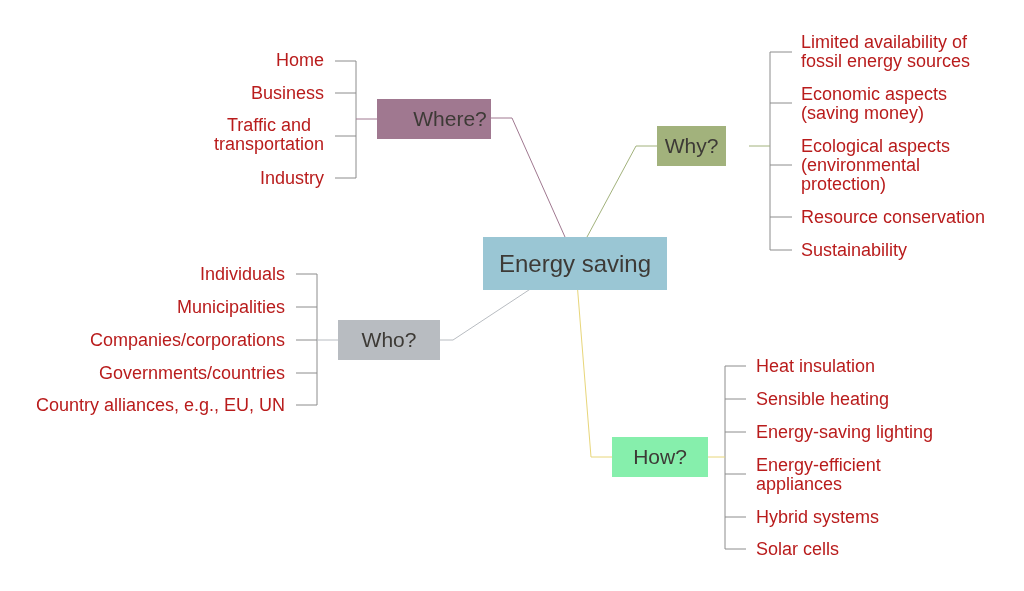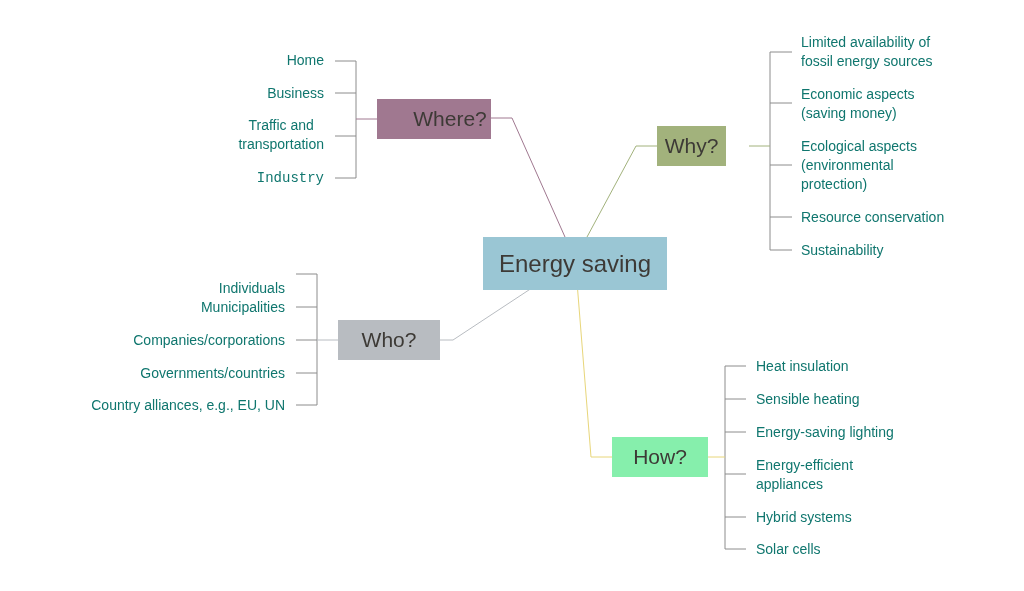--- a/index.html
+++ b/index.html
@@ -7,21 +7,21 @@
            font-family:"Liberation Sans", sans-serif; color:#3f3f3f; }
     #mindmap { position:absolute; left:0; top:0; width:1024px; height:591px; }
     .node { position:absolute; display:flex; align-items:center; justify-content:center;
             color:#3d3a36; box-sizing:border-box; }
     .center { left:483px; top:237px; width:184px; height:53px; font-size:24px; background:#9ac6d4; }
     .branch { font-size:21px; height:40px; }
     .where { left:377px; top:99px; width:114px; background:#a07890;padding-left:32px; }
     .why   { left:657px; top:126px; width:69px; background:#a2b27c; }
     .who   { left:338px; top:320px; width:102px; background:#b8bcc1;text-align:center; }
     .how   { left:612px; top:437px; width:96px; background:#86efac; }
-    .leaf { position:absolute; font-size:14px; line-height:19px; color:#0f766e; white-space:nowrap; }
+    .leaf { position:absolute; font-size:18px; line-height:19px; color:#b91c1c; white-space:nowrap; }
     .leaf.right-align { text-align:right; }
   </style>
 </head>
 <body>
 
 <svg id="mindmap" width="1024" height="591" viewBox="0 0 1024 591">
 
   <polyline points="565,237 512,118 491,118" fill="none" stroke="#a07890" stroke-width="1"></polyline>
   <polyline points="587,237 636,146 657,146" fill="none" stroke="#a2b27c" stroke-width="1"></polyline>
   <polyline points="541,282 453,340 432,340" fill="none" stroke="#b8bcc1" stroke-width="1"></polyline>
@@ -72,33 +72,33 @@
 
 <div class="node branch where">Where?</div>
 <div class="node branch why">Why?</div>
 <div class="node branch who">Who?</div>
 <div class="node branch how">How?</div>
 
 <div class="leaf right-align" style="right:700px; top:51px;">Home</div>
 <div class="leaf right-align" style="right:700px; top:84px;">Business</div>
 <div class="leaf right-align" style="right:700px; top:116px; white-space:pre;text-align:center;">Traffic and
 transportation</div>
-<div class="leaf right-align" style="right:700px; top:169px;font-family:Liberation Mono, monospace;">Industry</div>
+<div class="leaf right-align" style="right:700px; top:169px;">Industry</div>
 
 <div class="leaf" style="left:801px; top:33px; white-space:pre;">Limited availability of
 fossil energy sources</div>
 <div class="leaf" style="left:801px; top:85px; white-space:pre;">Economic aspects
 (saving money)</div>
 <div class="leaf" style="left:801px; top:137px; white-space:pre;">Ecological aspects
 (environmental
 protection)</div>
 <div class="leaf" style="left:801px; top:208px;">Resource conservation</div>
 <div class="leaf" style="left:801px; top:241px;text-align:center;">Sustainability</div>
 
-<div class="leaf right-align" style="right:739px; top:265px;margin-top:14px;">Individuals</div>
+<div class="leaf right-align" style="right:739px; top:265px;">Individuals</div>
 <div class="leaf right-align" style="right:739px; top:298px;margin-left:40px;">Municipalities</div>
 <div class="leaf right-align" style="right:739px; top:331px;">Companies/corporations</div>
 <div class="leaf right-align" style="right:739px; top:364px;">Governments/countries</div>
 <div class="leaf right-align" style="right:739px; top:396px;">Country alliances, e.g., EU, UN</div>
 
 <div class="leaf" style="left:756px; top:357px;">Heat insulation</div>
 <div class="leaf" style="left:756px; top:390px;">Sensible heating</div>
 <div class="leaf" style="left:756px; top:423px;">Energy-saving lighting</div>
 <div class="leaf" style="left:756px; top:456px; white-space:pre;">Energy-efficient
 appliances</div>

